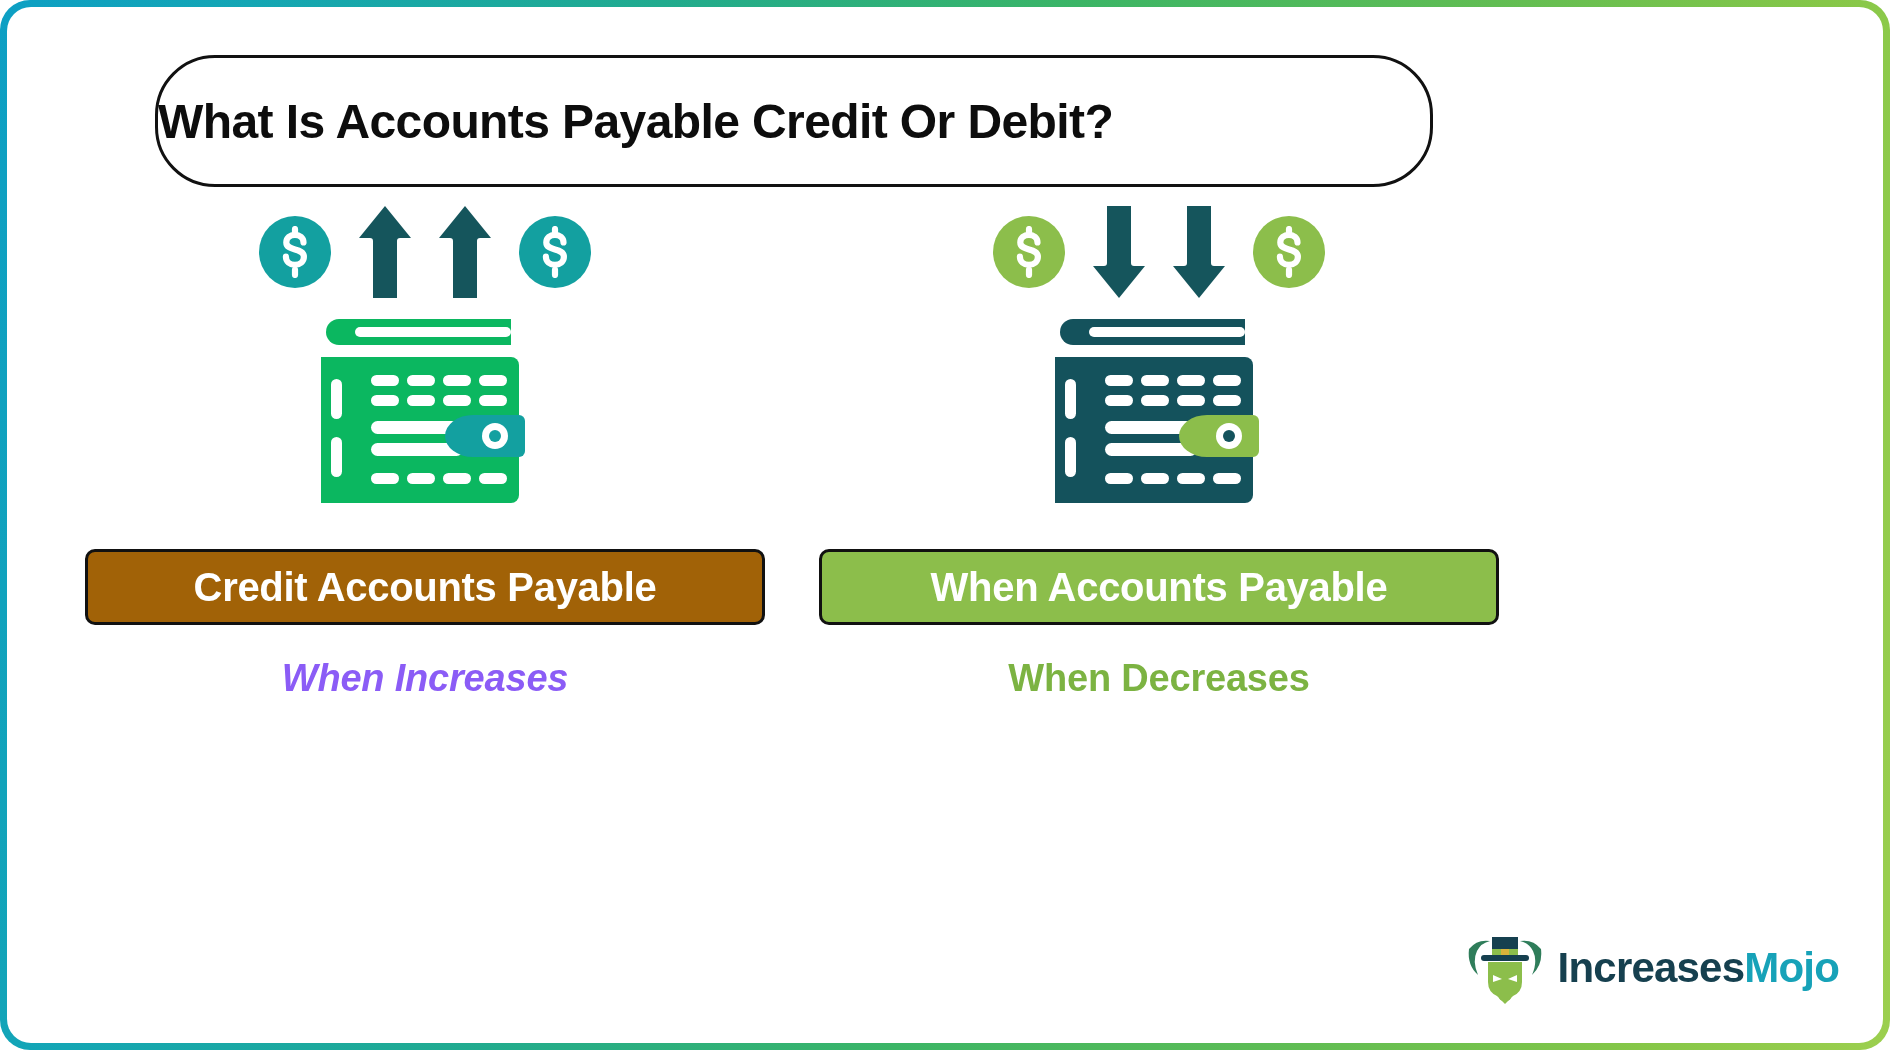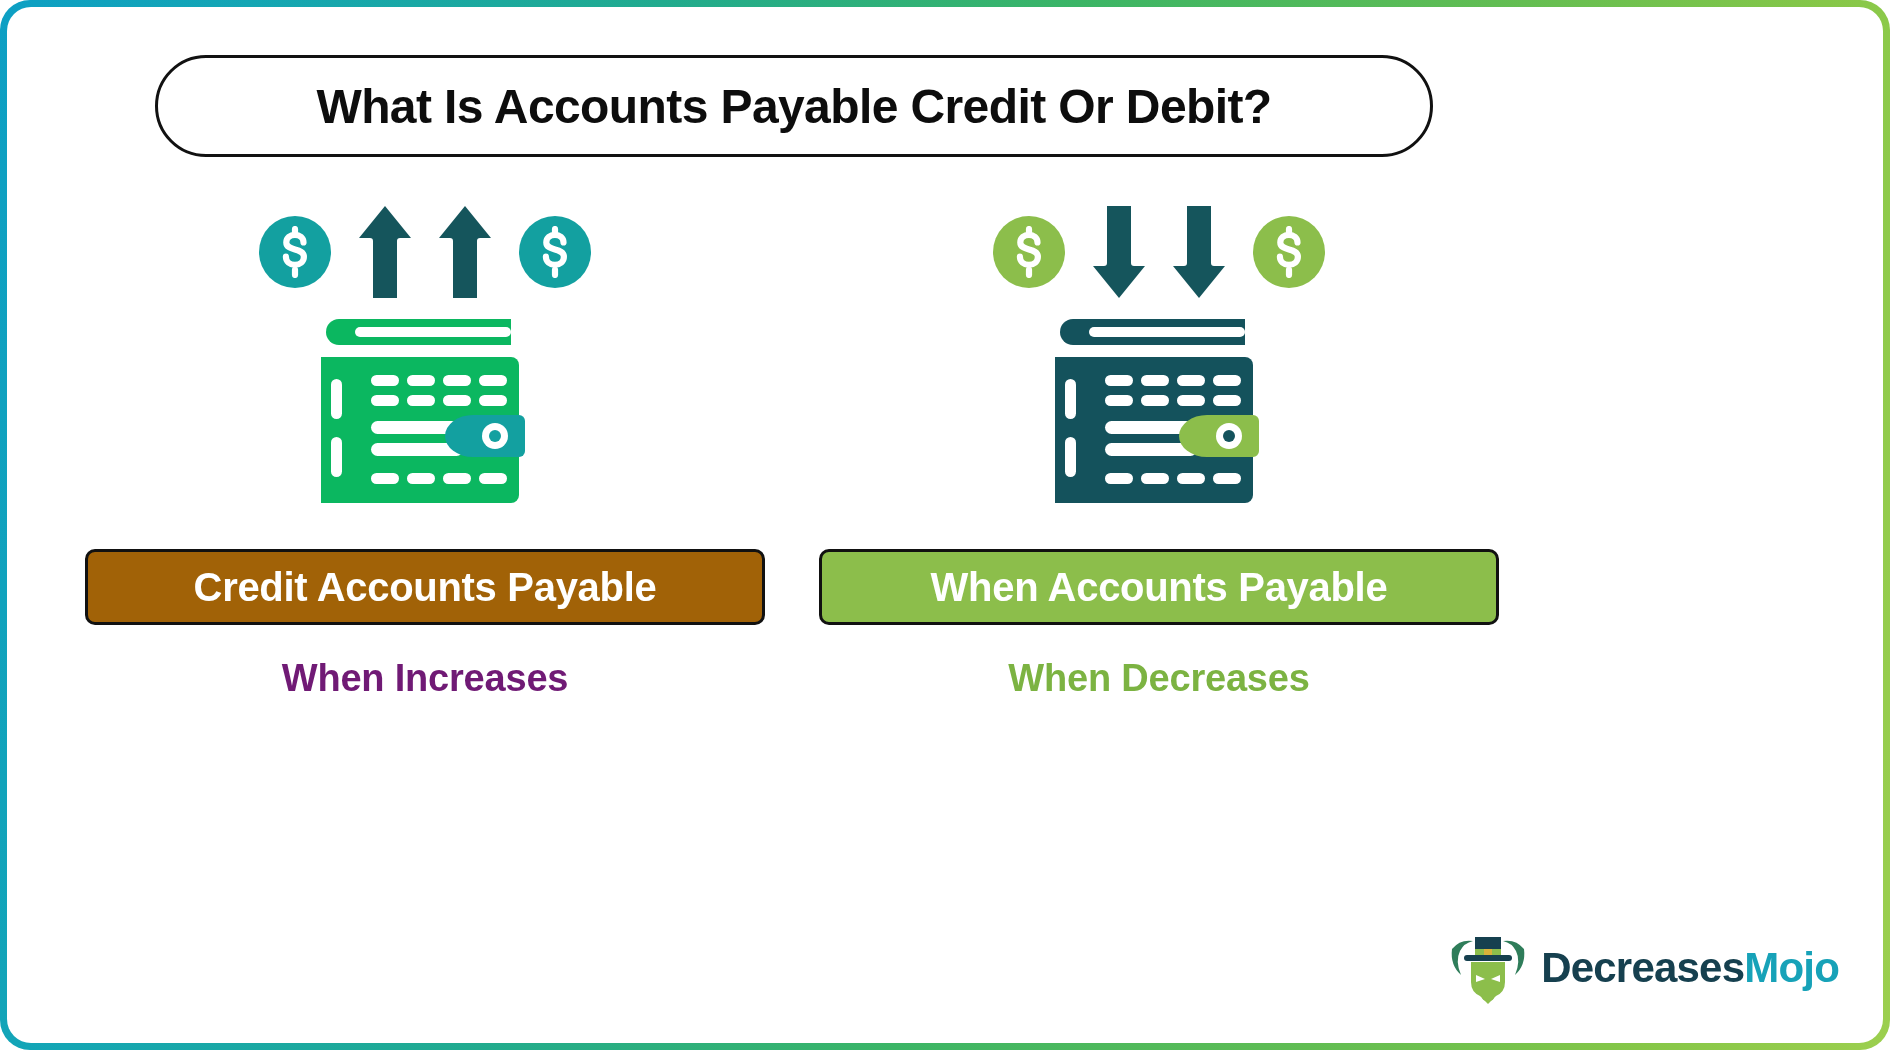--- a/index.html
+++ b/index.html
@@ -21,25 +21,25 @@
     position:relative;
     width:100%; height:100%;
     background:#ffffff;
     border-radius:24px;
   }
 
   
   .title-pill {
     position:absolute;
     left:148px; top:48px;
-    width:1278px; height:102px;
+    width:1278px; height:132px;
     border:3px solid #111111;
     border-radius:60px;
     background:#ffffff;
-    display:flex; align-items:center; justify-content:center;
+    display:flex; align-items:center; justify-content:flex-start;
   }
   .title-text {
     font-size:48px;
     font-weight:800;
     letter-spacing:-0.6px;
     color:#0d0d0d;
     white-space:nowrap;
   }
 
   
@@ -100,21 +100,21 @@
   }
 
   
   .caption {
     margin-top:32px;
     text-align:center;
     font-size:38px;
     font-weight:800;
     letter-spacing:-0.2px;
   }
-  .caption-left  { color:#701a75; }
+  .caption-left  { color:#8b5cf6;font-style:italic; }
   .caption-right { color:#7cb342; }
 
   
   .brand {
     position:absolute;
     right:44px; bottom:38px;
     display:flex; align-items:center; gap:14px;
   }
   .brand-mark { width:78px; height:74px; display:block; }
   .brand-text {
@@ -283,18 +283,18 @@
         <path d="M18 24 h42 a3 3 0 0 1 0 6 H18 a3 3 0 0 1 0 -6 Z" fill="#16404f"></path>
 
         <path d="M22 31 h34 v20 q0 10 -9 14 l-8 8 l-8 -8 q-9 -4 -9 -14 Z" fill="#8cbe4b"></path>
 
         <path d="M27 44 l9 4 l-9 3 Z" fill="#ffffff"></path>
         <path d="M51 44 l-9 4 l9 3 Z" fill="#ffffff"></path>
 
         <path d="M33 58 h12 v8 q0 4 -6 4 q-6 0 -6 -4 Z" fill="#8cbe4b"></path>
       </svg>
       <div class="brand-text">
-        <span class="brand-a">Decreases</span><span class="brand-b">Mojo</span>
+        <span class="brand-a">Increases</span><span class="brand-b">Mojo</span>
       </div>
     </div>
 
   </div>
 </div>
 
 </body></html>

